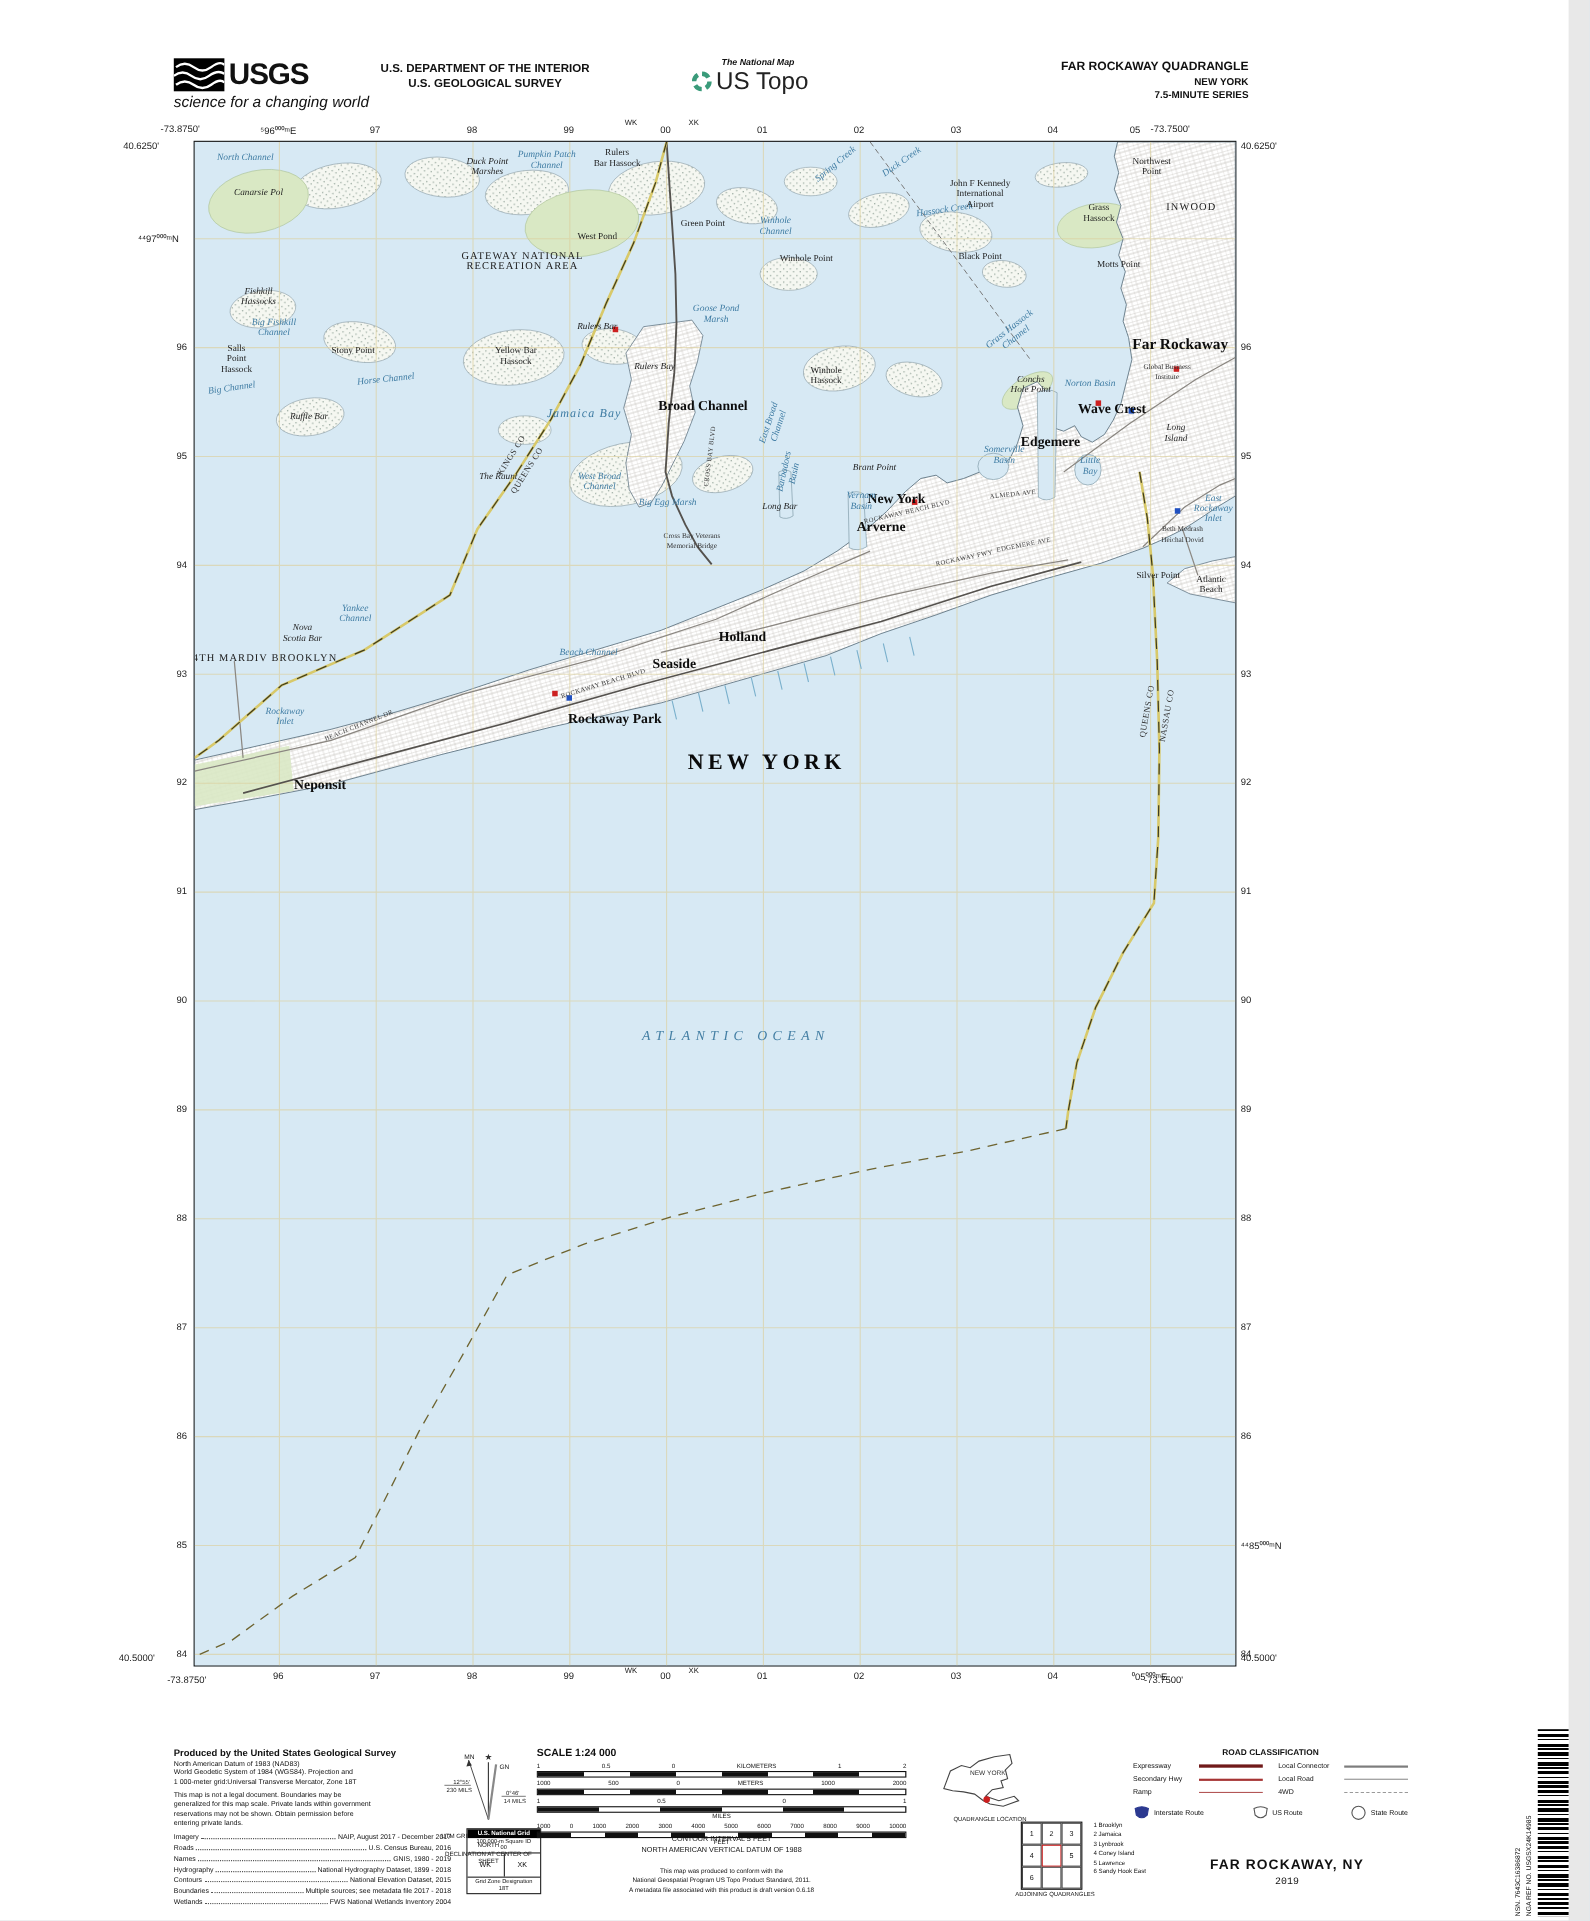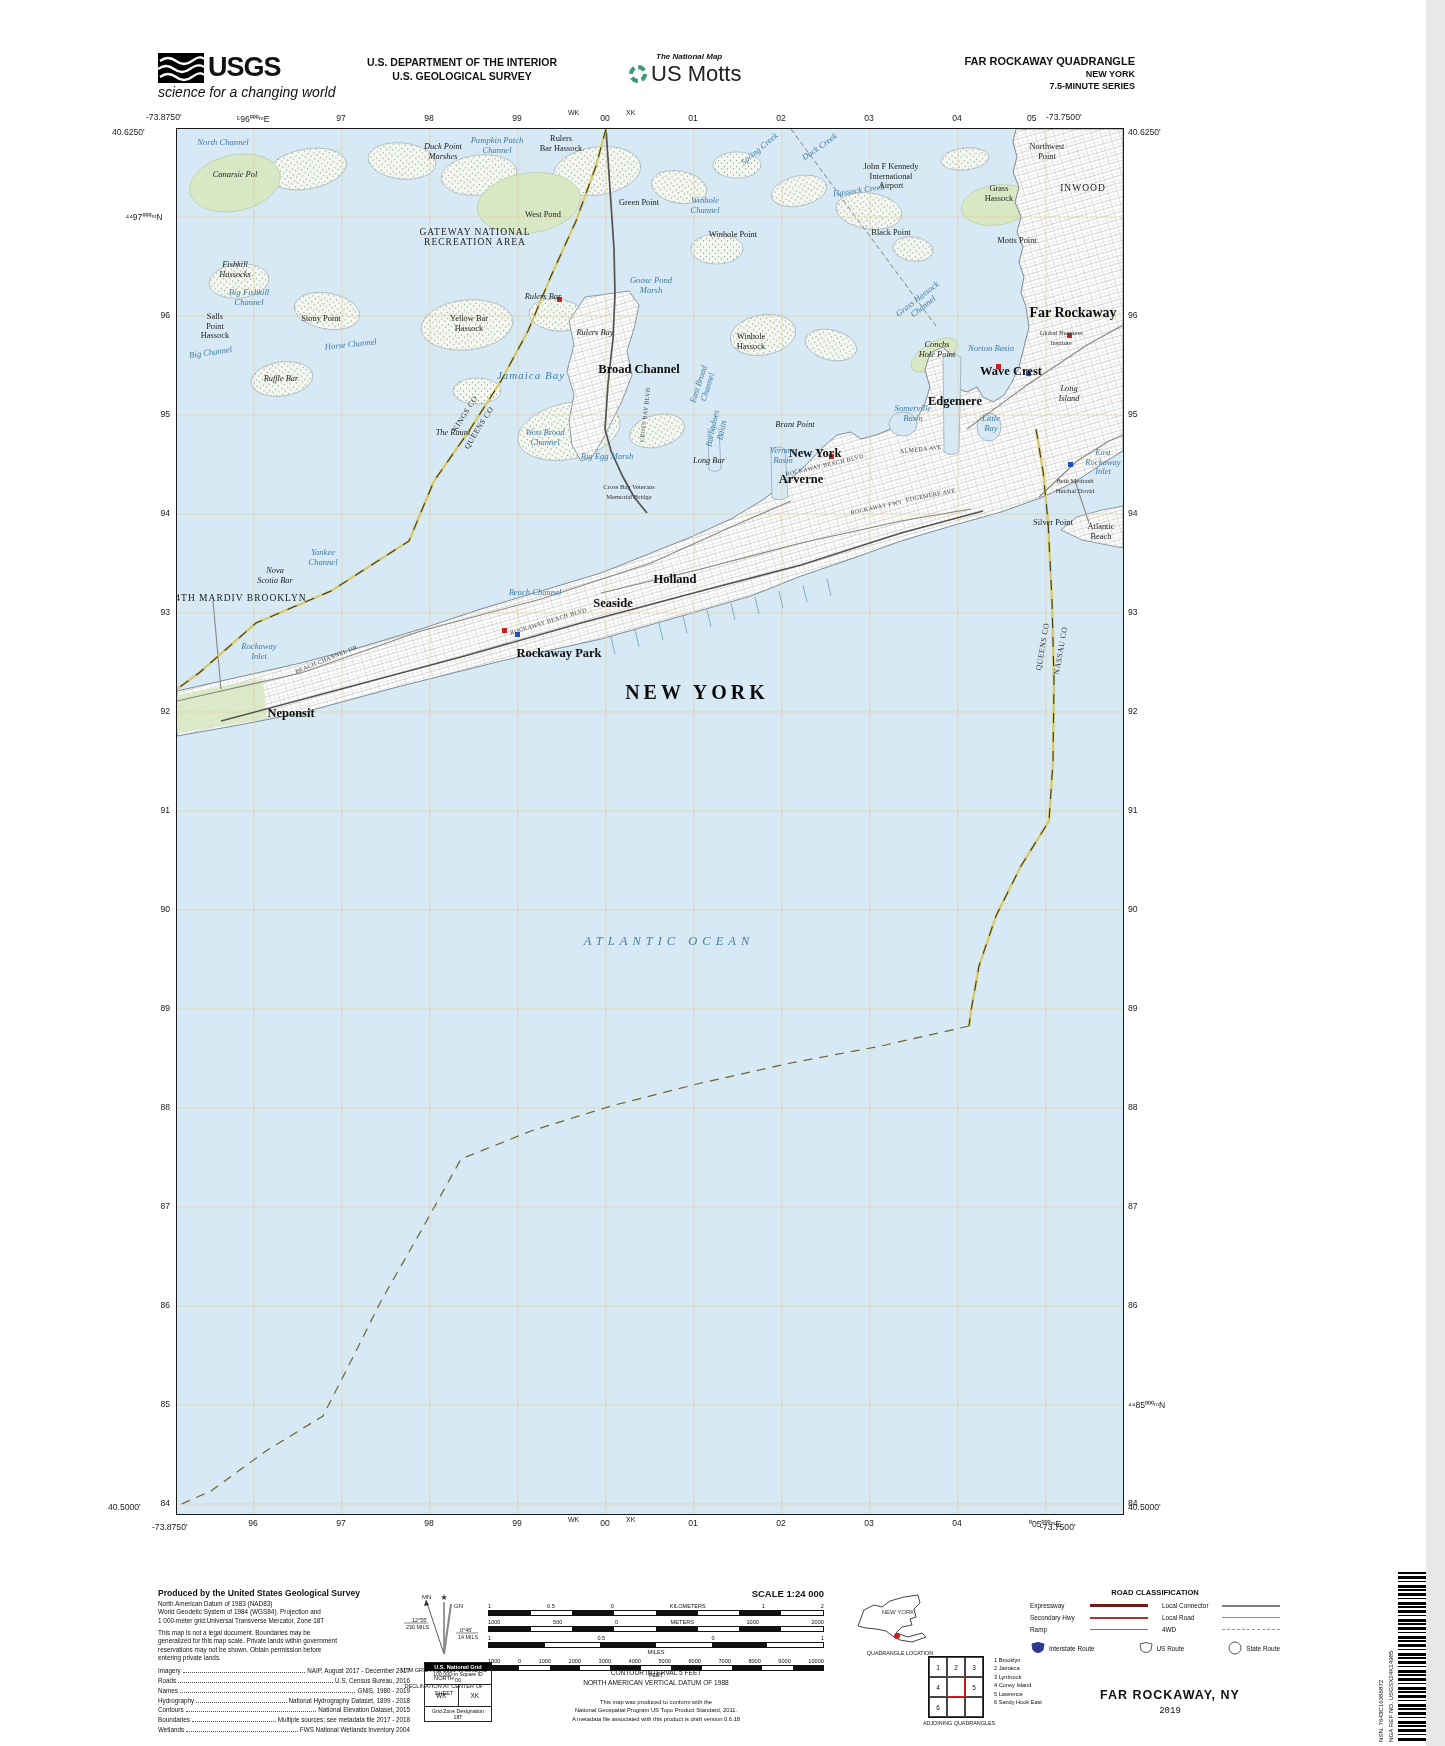--- a/index.html
+++ b/index.html
@@ -5,21 +5,21 @@
   html,body{margin:0;padding:0;background:#e8e8e8;}
   .page{position:relative;width:1426px;height:1746px;background:#ffffff;overflow:hidden;
         font-family:"Liberation Sans",sans-serif;color:#111;}
   
   .hdr-usgs{position:absolute;left:158px;top:52px;display:flex;flex-direction:column;}
   .usgs-row{display:flex;align-items:center;gap:4px;}
   .usgs-box{width:46px;height:30px;background:#000;position:relative;}
   .usgs-box svg{position:absolute;inset:0;}
   .usgs-word{font-size:27px;font-weight:bold;letter-spacing:-1px;font-family:"Liberation Sans",sans-serif;}
   .usgs-tag{font-style:italic;font-size:14px;margin-top:1px;}
-  .hdr-dept{position:absolute;left:297px;top:55px;width:330px;text-align:center;font-weight:bold;font-size:10.5px;line-height:1.35;}
+  .hdr-dept{position:absolute;left:276px;top:55px;width:330px;text-align:center;font-weight:bold;font-size:10.5px;line-height:1.35;}
   .hdr-tnm{position:absolute;left:628px;top:52px;width:180px;}
   .tnm-small{font-size:8px;font-weight:bold;font-style:italic;margin-left:28px;}
   .tnm-row{display:flex;align-items:center;gap:3px;}
   .ustopo{font-size:22px;font-family:"Liberation Sans",sans-serif;color:#222;}
   .hdr-quad{position:absolute;left:880px;top:55px;width:255px;text-align:right;font-weight:bold;}
   .hdr-quad .l1{font-size:11px;}
   .hdr-quad .l2{font-size:9px;margin-top:2px;}
   .hdr-quad .l3{font-size:9px;margin-top:2px;}
   
   #map{position:absolute;left:176px;top:128px;width:946px;height:1385px;border:1.3px solid #1a1a1a;background:#d7e9f4;}
@@ -48,21 +48,21 @@
   .attr-row .lead{flex:1;border-bottom:1px dotted #555;margin:0 2px;min-width:8px;}
   .decl{position:absolute;left:396px;top:1592px;width:96px;text-align:center;}
   .decl svg{display:block;margin:0 auto;}
   .decl .cap{font-size:5.6px;line-height:1.4;white-space:pre-line;margin-top:3px;}
   .usng{position:absolute;left:424px;top:1662px;width:66px;border:1px solid #222;font-size:5.2px;text-align:center;}
   .usng .bar{background:#000;color:#fff;font-weight:bold;font-size:5.6px;padding:1px 0;}
   .usng .cells{display:flex;border-top:1px solid #222;border-bottom:1px solid #222;margin-top:1px;}
   .usng .cells div{flex:1;padding:7px 0;font-size:6.5px;}
   .usng .cells div:first-child{border-right:1px solid #222;}
   .scale{position:absolute;left:488px;top:1588px;width:336px;}
-  .scale .title{text-align:right;font-weight:bold;font-size:9.5px;margin-bottom:4px;}
+  .scale .title{text-align:left;font-weight:bold;font-size:9.5px;margin-bottom:4px;}
   .sbar{margin-bottom:3px;}
   .sbar .ticks{display:flex;justify-content:space-between;font-size:5.6px;margin-bottom:1px;}
   .sbar .bar{height:4px;border:1px solid #111;}
   .sbar .unit{text-align:center;font-size:5.6px;margin-top:1px;}
   .contour{position:absolute;left:488px;top:1668px;width:336px;text-align:center;font-size:6.6px;line-height:1.5;white-space:pre-line;}
   .standard{position:absolute;left:488px;top:1698px;width:336px;text-align:center;font-size:5.8px;line-height:1.45;white-space:pre-line;}
   .nyloc{position:absolute;left:836px;top:1592px;width:128px;text-align:center;}
   .nyloc .cap{font-size:5.4px;margin-top:2px;}
   .adjgrid{position:absolute;left:928px;top:1656px;width:54px;height:60px;display:grid;grid-template-columns:repeat(3,1fr);grid-template-rows:repeat(3,1fr);border:1.4px solid #111;}
   .adjgrid div{border:0.6px solid #444;display:flex;align-items:center;justify-content:center;font-size:6.5px;}
@@ -116,21 +116,21 @@
     <div>U.S. DEPARTMENT OF THE INTERIOR</div>
     <div>U.S. GEOLOGICAL SURVEY</div>
   </div>
 
   <div class="hdr-tnm">
     <div class="tnm-small">The National Map</div>
     <div class="tnm-row">
       <svg width="20" height="20" viewBox="0 0 20 20">
         <circle cx="10" cy="10" r="7" fill="none" stroke="#3a9b7a" stroke-width="4" stroke-dasharray="7 4"></circle>
       </svg>
-      <span class="ustopo">US Motts</span>
+      <span class="ustopo">US Topo</span>
     </div>
   </div>
 
   <div class="hdr-quad">
     <div class="l1">FAR ROCKAWAY QUADRANGLE</div>
     <div class="l2">NEW YORK</div>
     <div class="l3">7.5-MINUTE SERIES</div>
   </div>
 
   <svg id="map" viewBox="0 0 946 1385">

